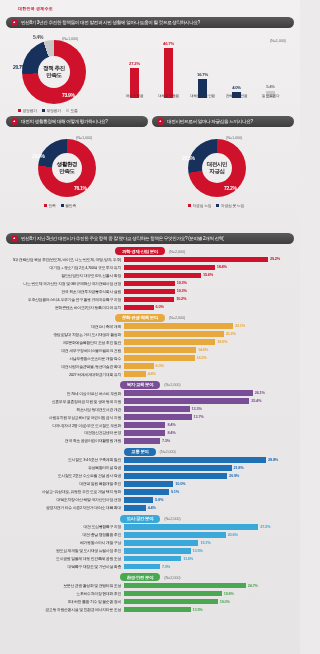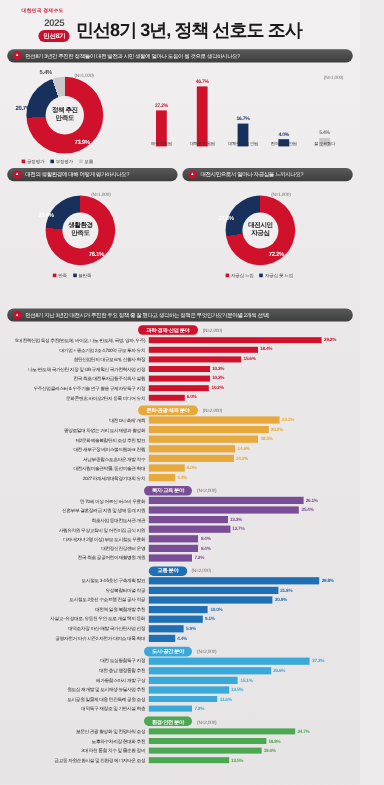--- a/index.html
+++ b/index.html
@@ -78,27 +78,20 @@
   .hval { position: absolute; top: -.4px; font-size: 3.9px; font-weight: bold;
     letter-spacing: -.2px; white-space: nowrap; padding-left: 2px; }
 </style>
 </head>
 <body>
 
 <div class="page">
 
   <div class="header">
     <div class="logo-top">대한민국 경제수도</div>
-    <div class="title-row">
-      <div class="year-badge">
-        <div class="year">2025</div>
-        <div class="term">민선8기</div>
-      </div>
-      <div class="main-title">민선8기 3년, 정책 선호도 조사</div>
-    </div>
   </div>
 
   <div class="qbar">
     <span class="qicon"></span>
     <span class="qtext">민선8기 3년간 추진한 정책들이 대전 발전과 시민 생활에 얼마나 도움이 될 것으로 생각하시나요?</span>
   </div>
 
   <div class="sec1">
 
     <div class="donut-wrap" style="left:22px; top:12px;">

